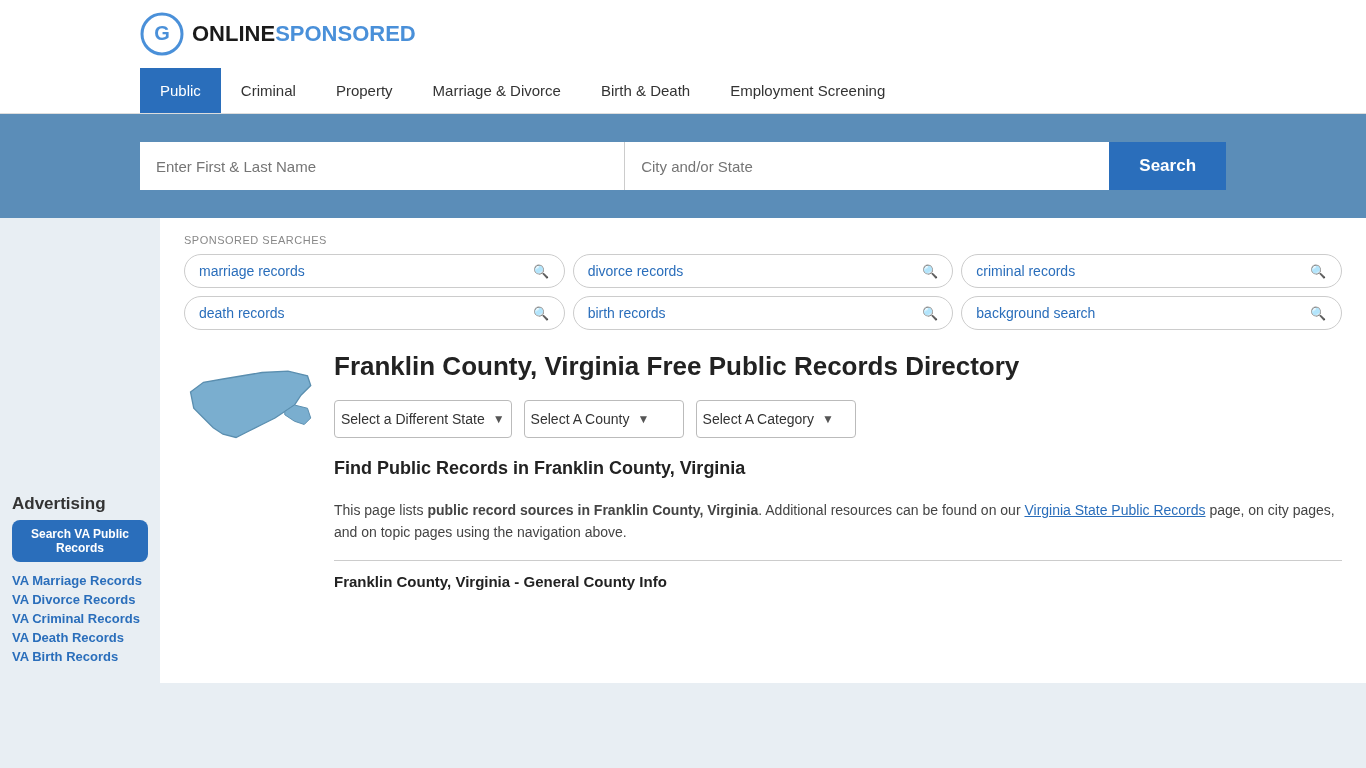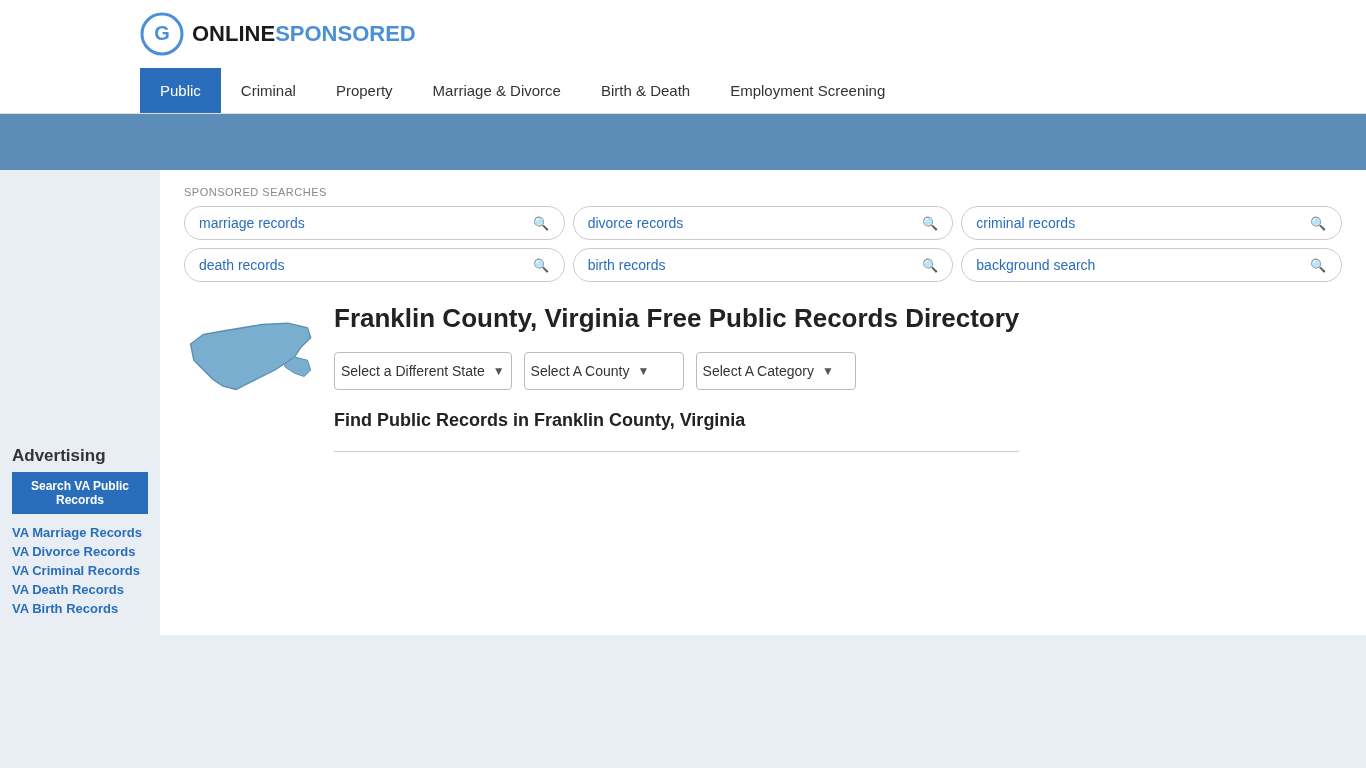--- a/index.html
+++ b/index.html
@@ -149,21 +149,21 @@
     .advertising-label { font-weight: bold; font-size: 17px; margin-bottom: 6px; color: #333; }
     .ad-button {
       display: block;
       background: #2a6ebb;
       color: #fff;
       text-align: center;
       padding: 7px 8px;
       font-size: 12px;
       font-weight: bold;
       text-decoration: none;
-      border-radius: 0;
+      border-radius: 8px;
       margin-bottom: 10px;
       cursor: pointer;
     }
     .sidebar-links { list-style: none; }
     .sidebar-links li { margin-bottom: 3px; }
     .sidebar-links li a { color: #2a6ebb; font-size: 13px; text-decoration: none; font-weight: bold; }
   </style>
 </head>
 <body>
 
@@ -196,20 +196,25 @@
     <li>
         <a href="#">Birth &amp; Death</a>
       </li>
     <li>
         <a href="#">Employment Screening</a>
       </li>
   </ul>
 </nav>
 
 <div class="search-banner">
+  <div class="search-form">
+    <input type="text" placeholder="Enter First &amp; Last Name" style="">
+    <input type="text" placeholder="City and/or State" style="">
+    <button>Search</button>
+  </div>
 </div>
 
 <div class="content-area">
 
   <div class="sidebar">
     <div style="margin-top: 260px;">
       <div class="advertising-label">Advertising</div>
       <a class="ad-button" href="#">Search VA Public Records</a>
       <ul class="sidebar-links">
         <li><a href="#">VA Marriage Records</a></li>
@@ -272,19 +277,23 @@
             <span>Select A County</span>
             <span class="chevron">▼</span>
           </div>
           <div class="dropdown-select">
             <span>Select A Category</span>
             <span class="chevron">▼</span>
           </div>
         </div>
 
         <div class="find-title">Find Public Records in Franklin County, Virginia</div>
+        <p class="find-text">
+          This page lists <strong>public record sources in Franklin County, Virginia</strong>. Additional resources can be found on our <a href="#">Virginia State Public Records</a> page, on city pages, and on topic pages using the navigation above.
+        </p>
 
         <hr class="section-divider">
+        <div class="county-info-title">Franklin County, Virginia - General County Info</div>
       </div>
     </div>
 
   </div>
 </div>
 
 </body></html>

